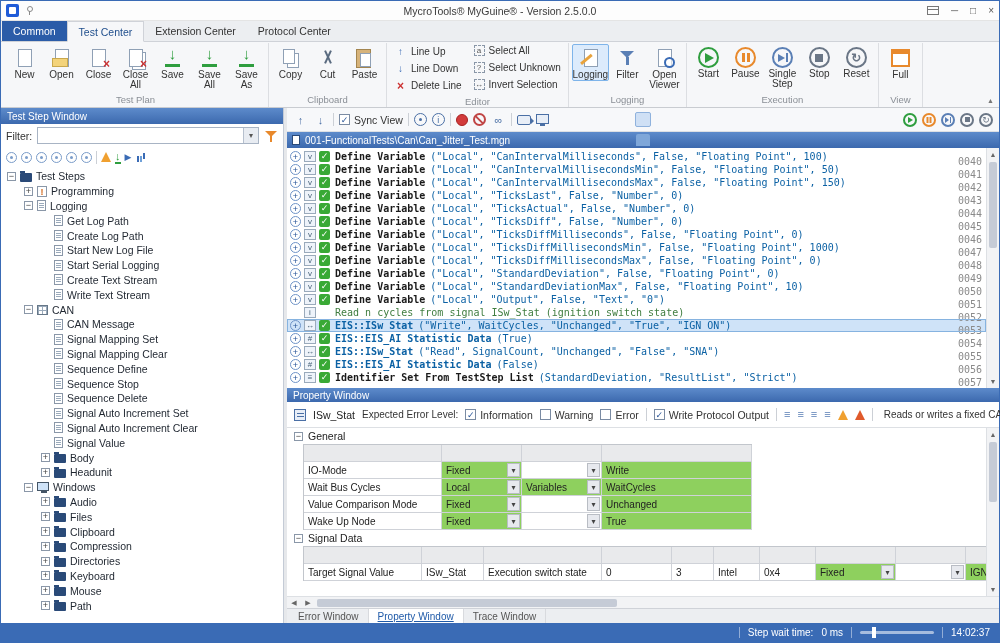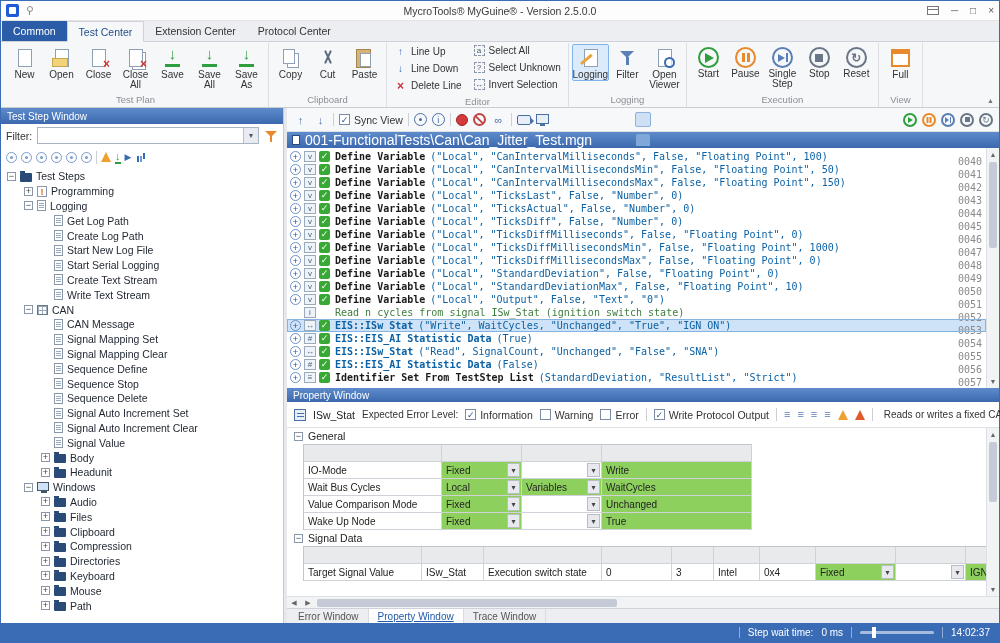--- a/index.html
+++ b/index.html
@@ -155,21 +155,21 @@
 .etc-reset::before{content:"↻";}
 .cb{display:flex;align-items:center;gap:4px;}
 .cbbox{width:11px;height:11px;border:1px solid #7a8ba3;background:#fff;font-size:9px;line-height:10px;text-align:center;color:#2b579a;flex:none;}
 [data-checked="true"] > .cbbox::before{content:"✓";}
 .cbl{font-size:10.5px;color:#333;white-space:nowrap;}
 .mid-handle{position:absolute;left:50%;transform:translateX(-50%);top:4px;width:16px;height:15px;background:#cfe0f5;border:1px solid #8fb2dd;border-radius:2px;}
 
 
 .doc-tab{height:16px;background:linear-gradient(#5d8bcb,#3c69ae);display:flex;align-items:center;gap:5px;padding-left:5px;flex:none;position:relative;}
 .doc-icon{width:8px;height:10px;background:#fff;border:1px solid #2a4a78;flex:none;}
-.doc-label{color:#fff;font-size:14px;white-space:nowrap;}
+.doc-label{color:#fff;font-size:10px;white-space:nowrap;}
 .tab-handle{position:absolute;left:50%;transform:translateX(-50%);top:2px;width:14px;height:12px;background:#7fa7d9;border-radius:2px 2px 0 0;}
 
 
 .code-area{flex:1;min-height:0;display:flex;}
 .code-rows{flex:1;min-width:0;overflow:hidden;padding-top:2px;background:#fff;}
 .code-row{display:flex;align-items:center;height:13px;padding-left:3px;}
 .code-row[data-kind="selected"]{background:#cfe3f8;outline:1px solid #86b3e0;outline-offset:-1px;}
 .expand-circle{width:11px;height:11px;border:1px solid #6f94c8;border-radius:50%;color:#2b579a;font-size:9px;line-height:8px;display:flex;align-items:center;justify-content:center;margin-right:3px;flex:none;}
 .expand-circle::before{content:"+";}
 .code-row[data-kind="comment"] .expand-circle{visibility:hidden;}

